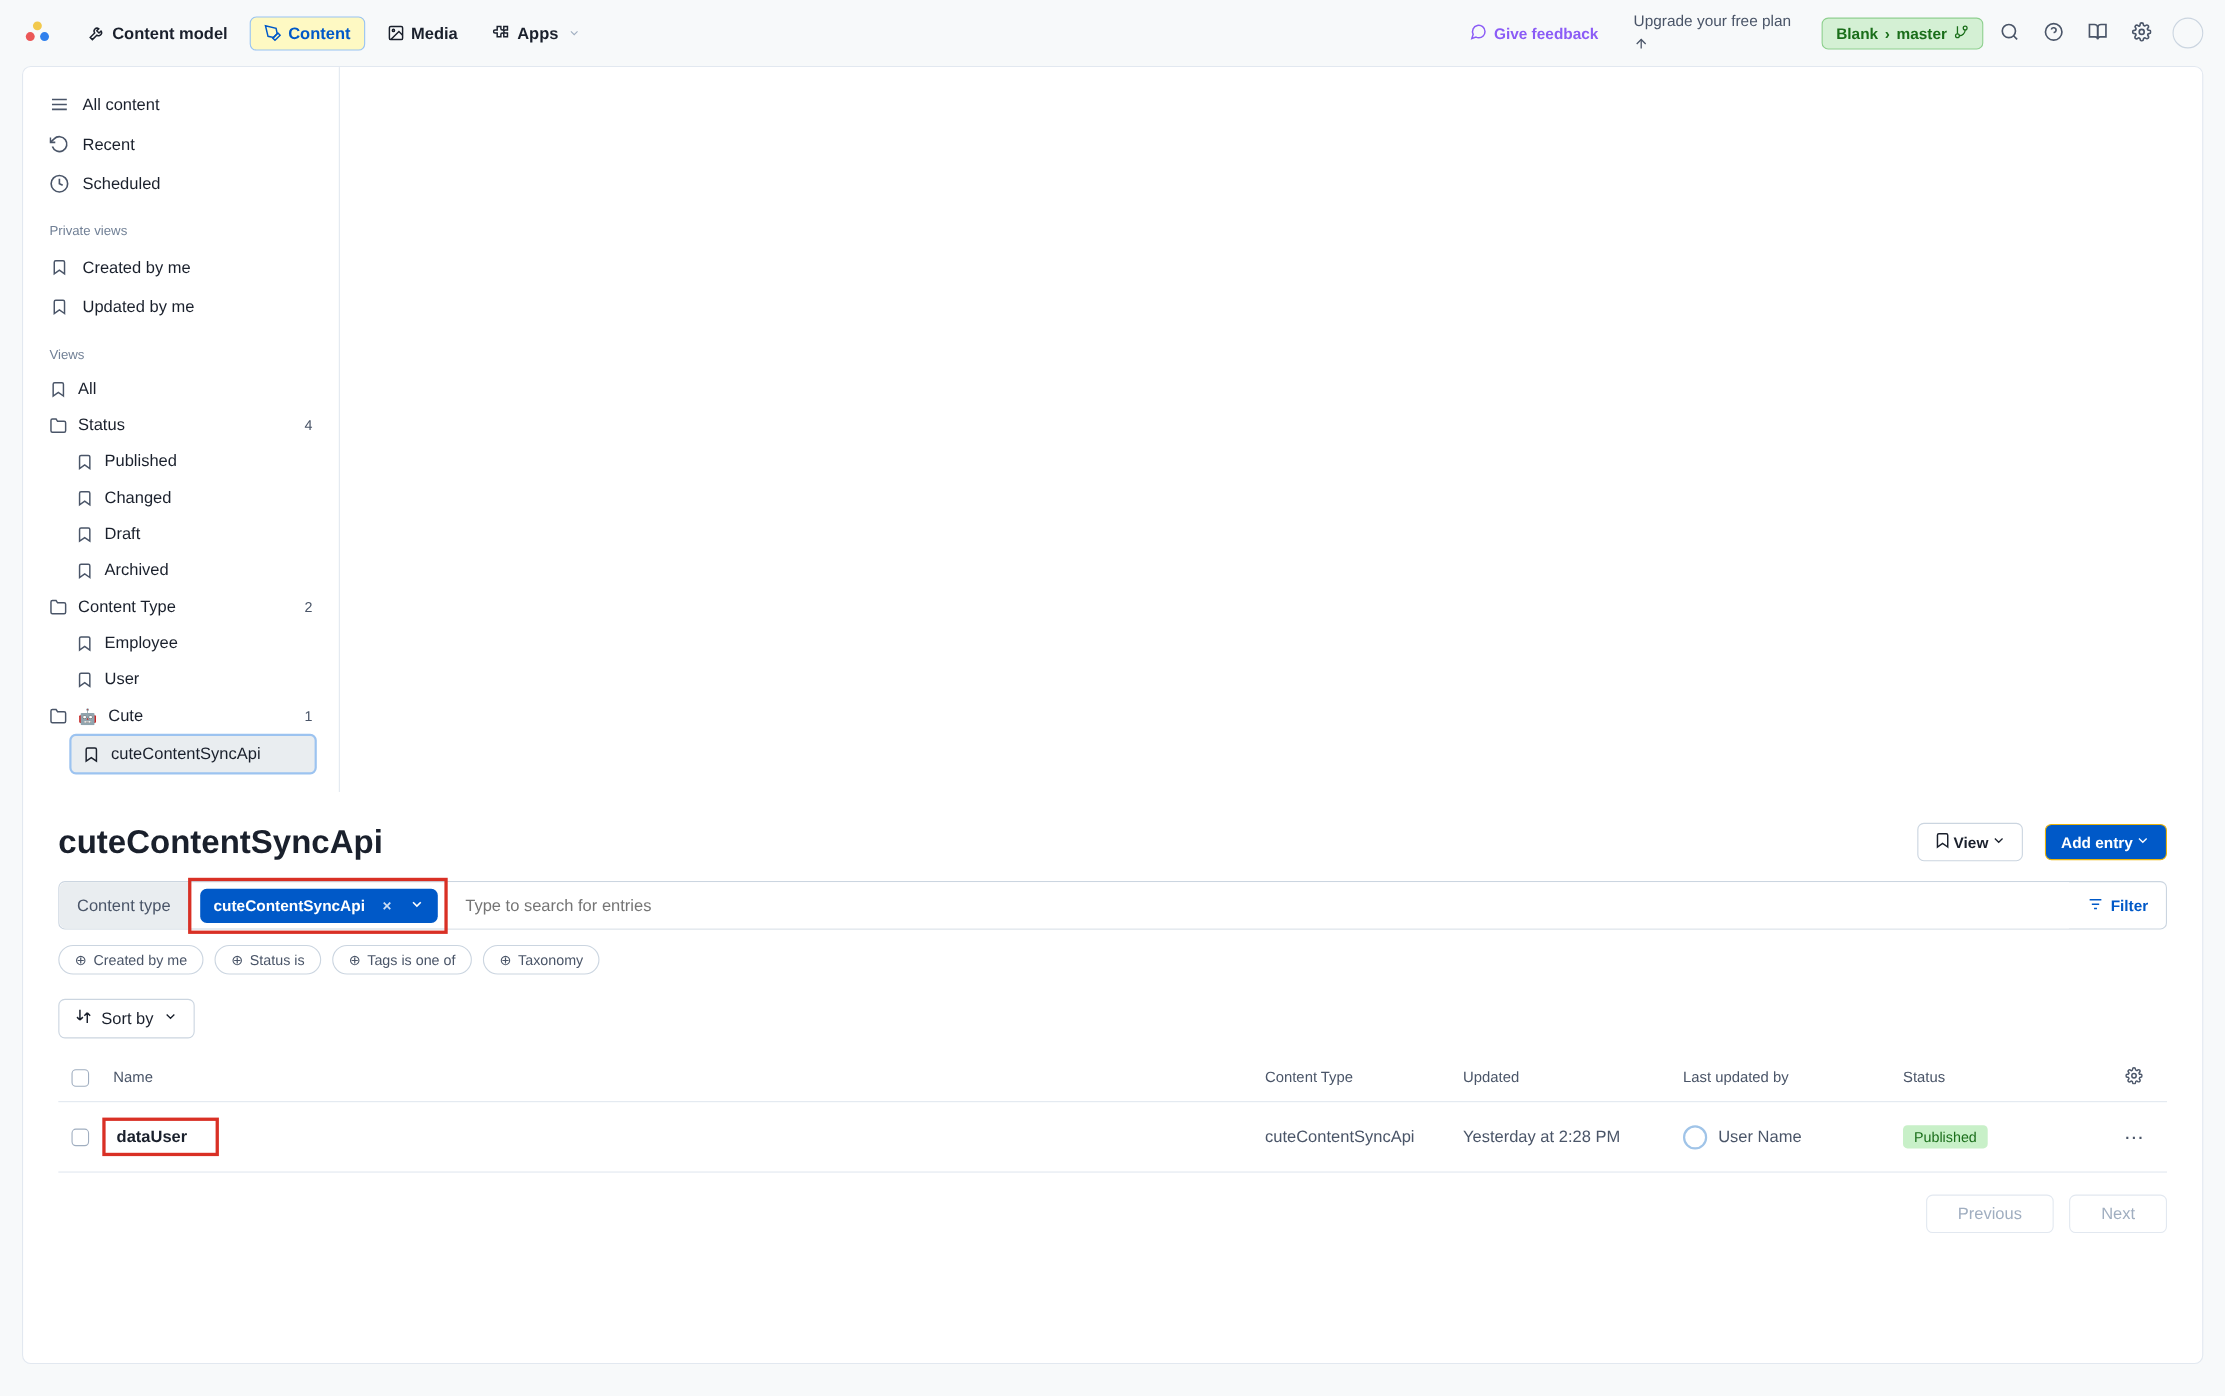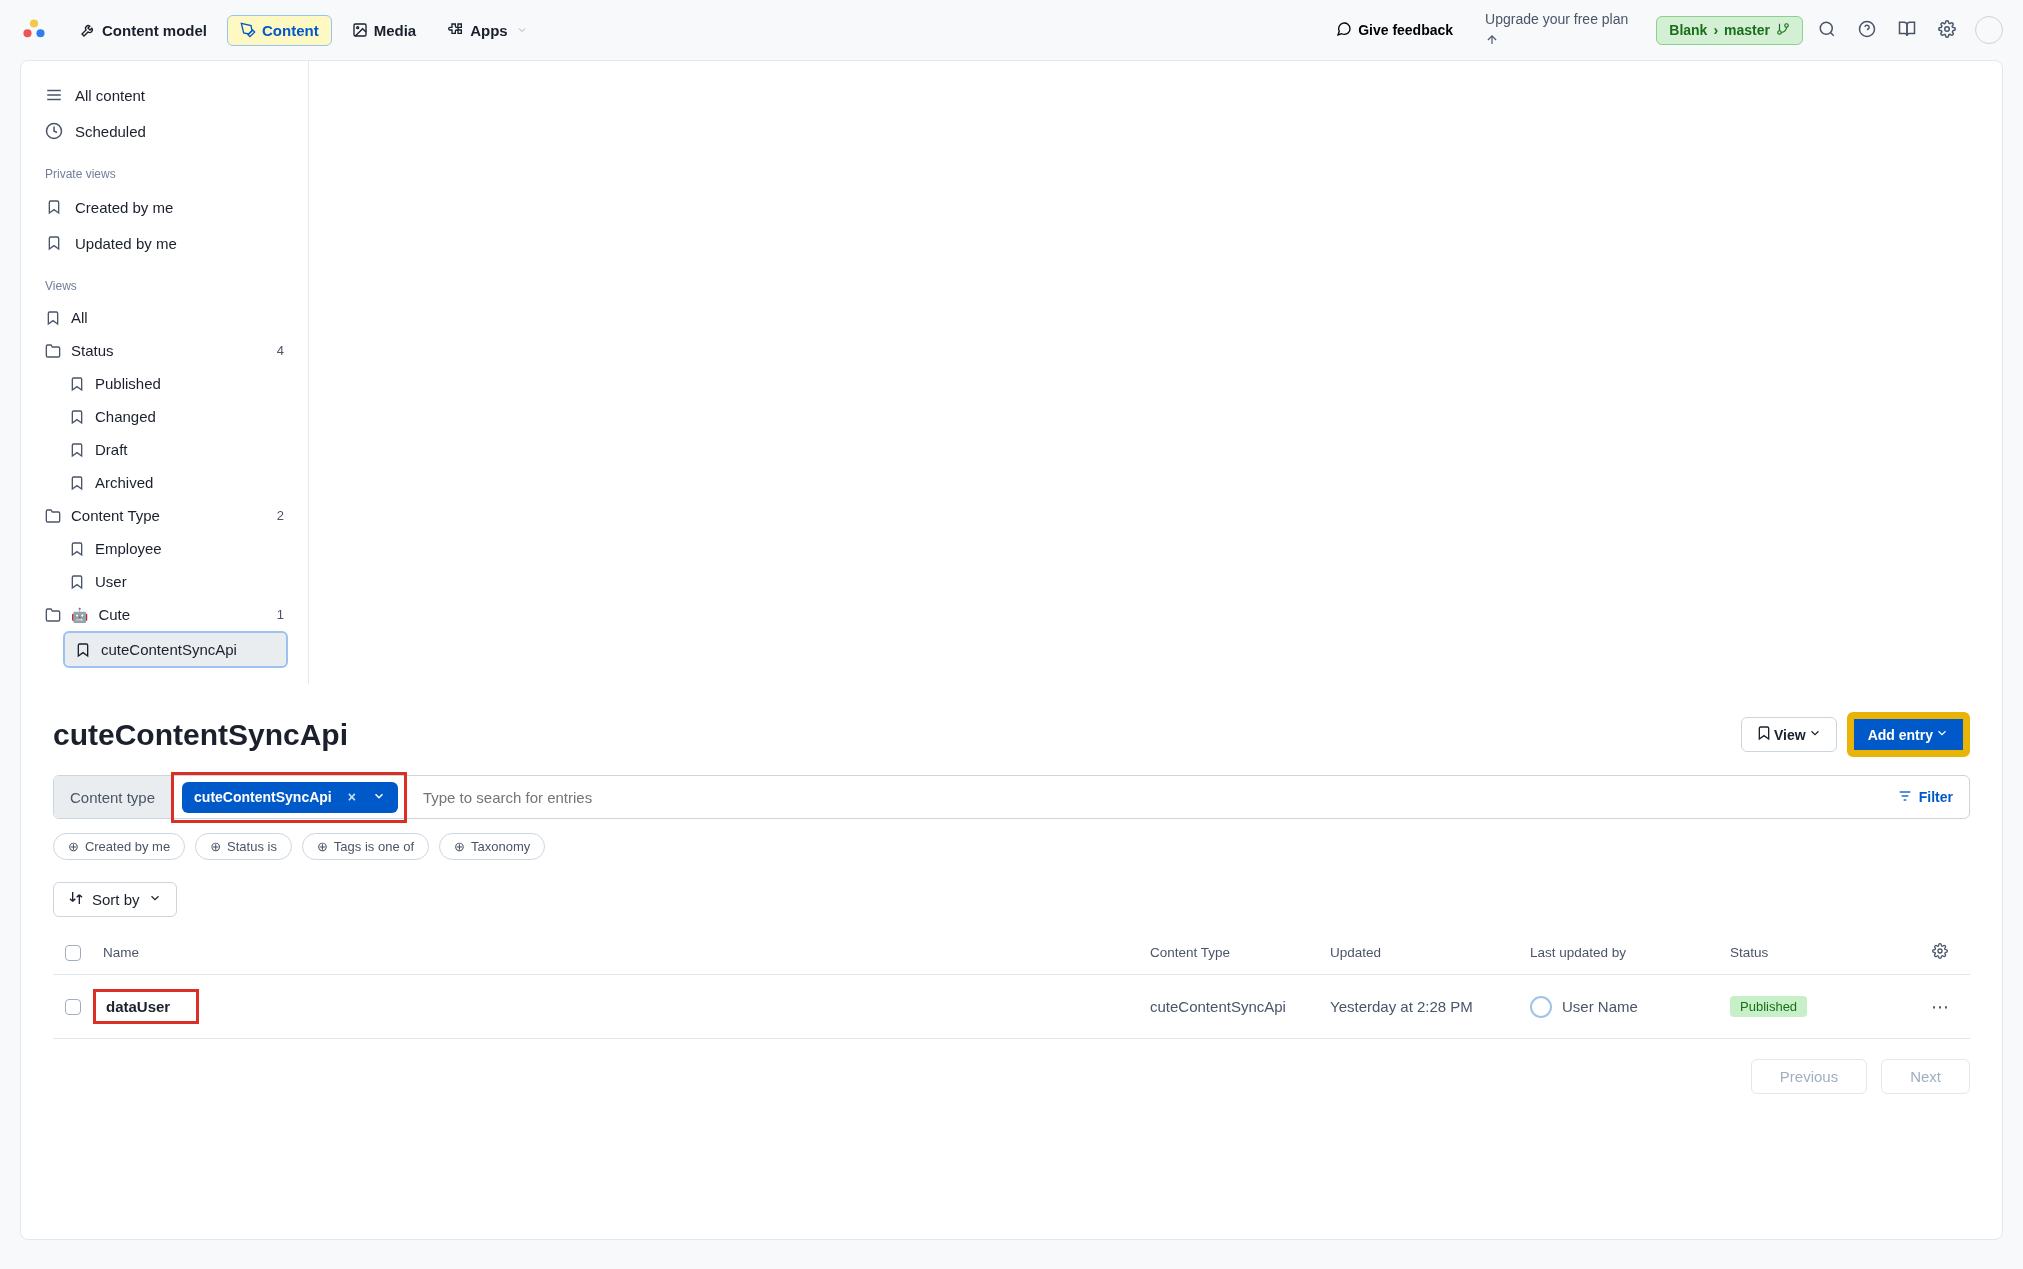--- a/index.html
+++ b/index.html
@@ -24,21 +24,21 @@
     display: flex; align-items: center; gap: 6px;
     padding: 6px 12px; border-radius: 6px;
     font-weight: 600; color: #1a202c; cursor: pointer;
     font-size: 15px;
   }
   .nav-item.active {
     background: #fef9c3; color: #0059c8; border: 1px solid #98c3f2;
   }
   .nav-item .ico { width:16px; height:16px; display:flex; align-items:center; justify-content:center;}
   .spacer { flex: 1; }
-  .feedback-link { color: #000000; font-weight:600; display:flex; align-items:center; gap:6px; cursor:pointer; padding:0 10px;}
+  .feedback-link { color: #8b5cf6; font-weight:600; display:flex; align-items:center; gap:6px; cursor:pointer; padding:0 10px;}
   .upgrade-link { color: #4a5568; font-weight: 500; display:flex; gap:6px; cursor:pointer; padding: 0 14px; flex-direction: column;}
   .env-pill {
     display:flex; align-items:center; gap:6px;
     background:#d4f0d4; border:1px solid #8ed08e;
     border-radius:6px; padding:5px 12px; font-weight:600; color:#1a6e1a;
     margin-left: 6px;
   }
   .top-icon-btn { width:32px; height:32px; display:flex; align-items:center; justify-content:center; cursor:pointer; color:#4a5568;}
   .avatar-circle { width:28px; height:28px; border-radius:50%; border:1.5px solid #cbd5e0; margin-left:4px; cursor:pointer;}
 
@@ -81,21 +81,21 @@
   .page-header {
     display:flex; align-items:center; margin-bottom:18px;
   }
   .page-title { font-size:30px; font-weight:700; }
   .view-btn, .add-btn {
     display:flex; align-items:center; gap:2px;
     border-radius:6px; padding:7px 14px; font-weight:600; cursor:pointer;
     font-size:14px;
   }
   .view-btn { border:1px solid #cbd5e0; background:#fff; margin-left:auto;}
-  .add-btn { background:#0059c8; color:#fff; border:7px solid #eab308; margin-left:10px;}
+  .add-btn { background:#0059c8; color:#fff; border:1px solid #eab308; margin-left:20px;}
 
   .searchbar {
     display:flex; align-items:center;
     border:1px solid #cbd5e0; border-radius:6px; height:44px;
     background:#fff; position:relative;
   }
   .ct-label {
     background:#e9edf0; padding:0 16px; height:100%; display:flex; align-items:center;
     border-right:1px solid #cbd5e0; border-radius:6px 0 0 6px; color:#4a5568;
     font-size:15px;
@@ -271,20 +271,29 @@
   <div class="sidebar">
     <div class="side-item">
       <span class="ico">
           <svg width="18" height="18" viewBox="0 0 24 24" fill="none" stroke="currentColor" stroke-width="2">
             <line x1="3" y1="6" x2="21" y2="6"></line>
             <line x1="3" y1="12" x2="21" y2="12"></line>
             <line x1="3" y1="18" x2="21" y2="18"></line>
           </svg>
         </span>
       <span>All content</span>
+    </div>
+    <div class="side-item">
+      <span class="ico">
+          <svg width="18" height="18" viewBox="0 0 24 24" fill="none" stroke="currentColor" stroke-width="2">
+            <polyline points="1 4 1 10 7 10"></polyline>
+            <path d="M3.51 15a9 9 0 1 0 2.13-9.36L1 10"></path>
+          </svg>
+        </span>
+      <span>Recent</span>
     </div>
     <div class="side-item">
       <span class="ico">
           <svg width="18" height="18" viewBox="0 0 24 24" fill="none" stroke="currentColor" stroke-width="2">
             <circle cx="12" cy="12" r="10"></circle>
             <polyline points="12 6 12 12 16 14"></polyline>
           </svg>
         </span>
       <span>Scheduled</span>
     </div>

